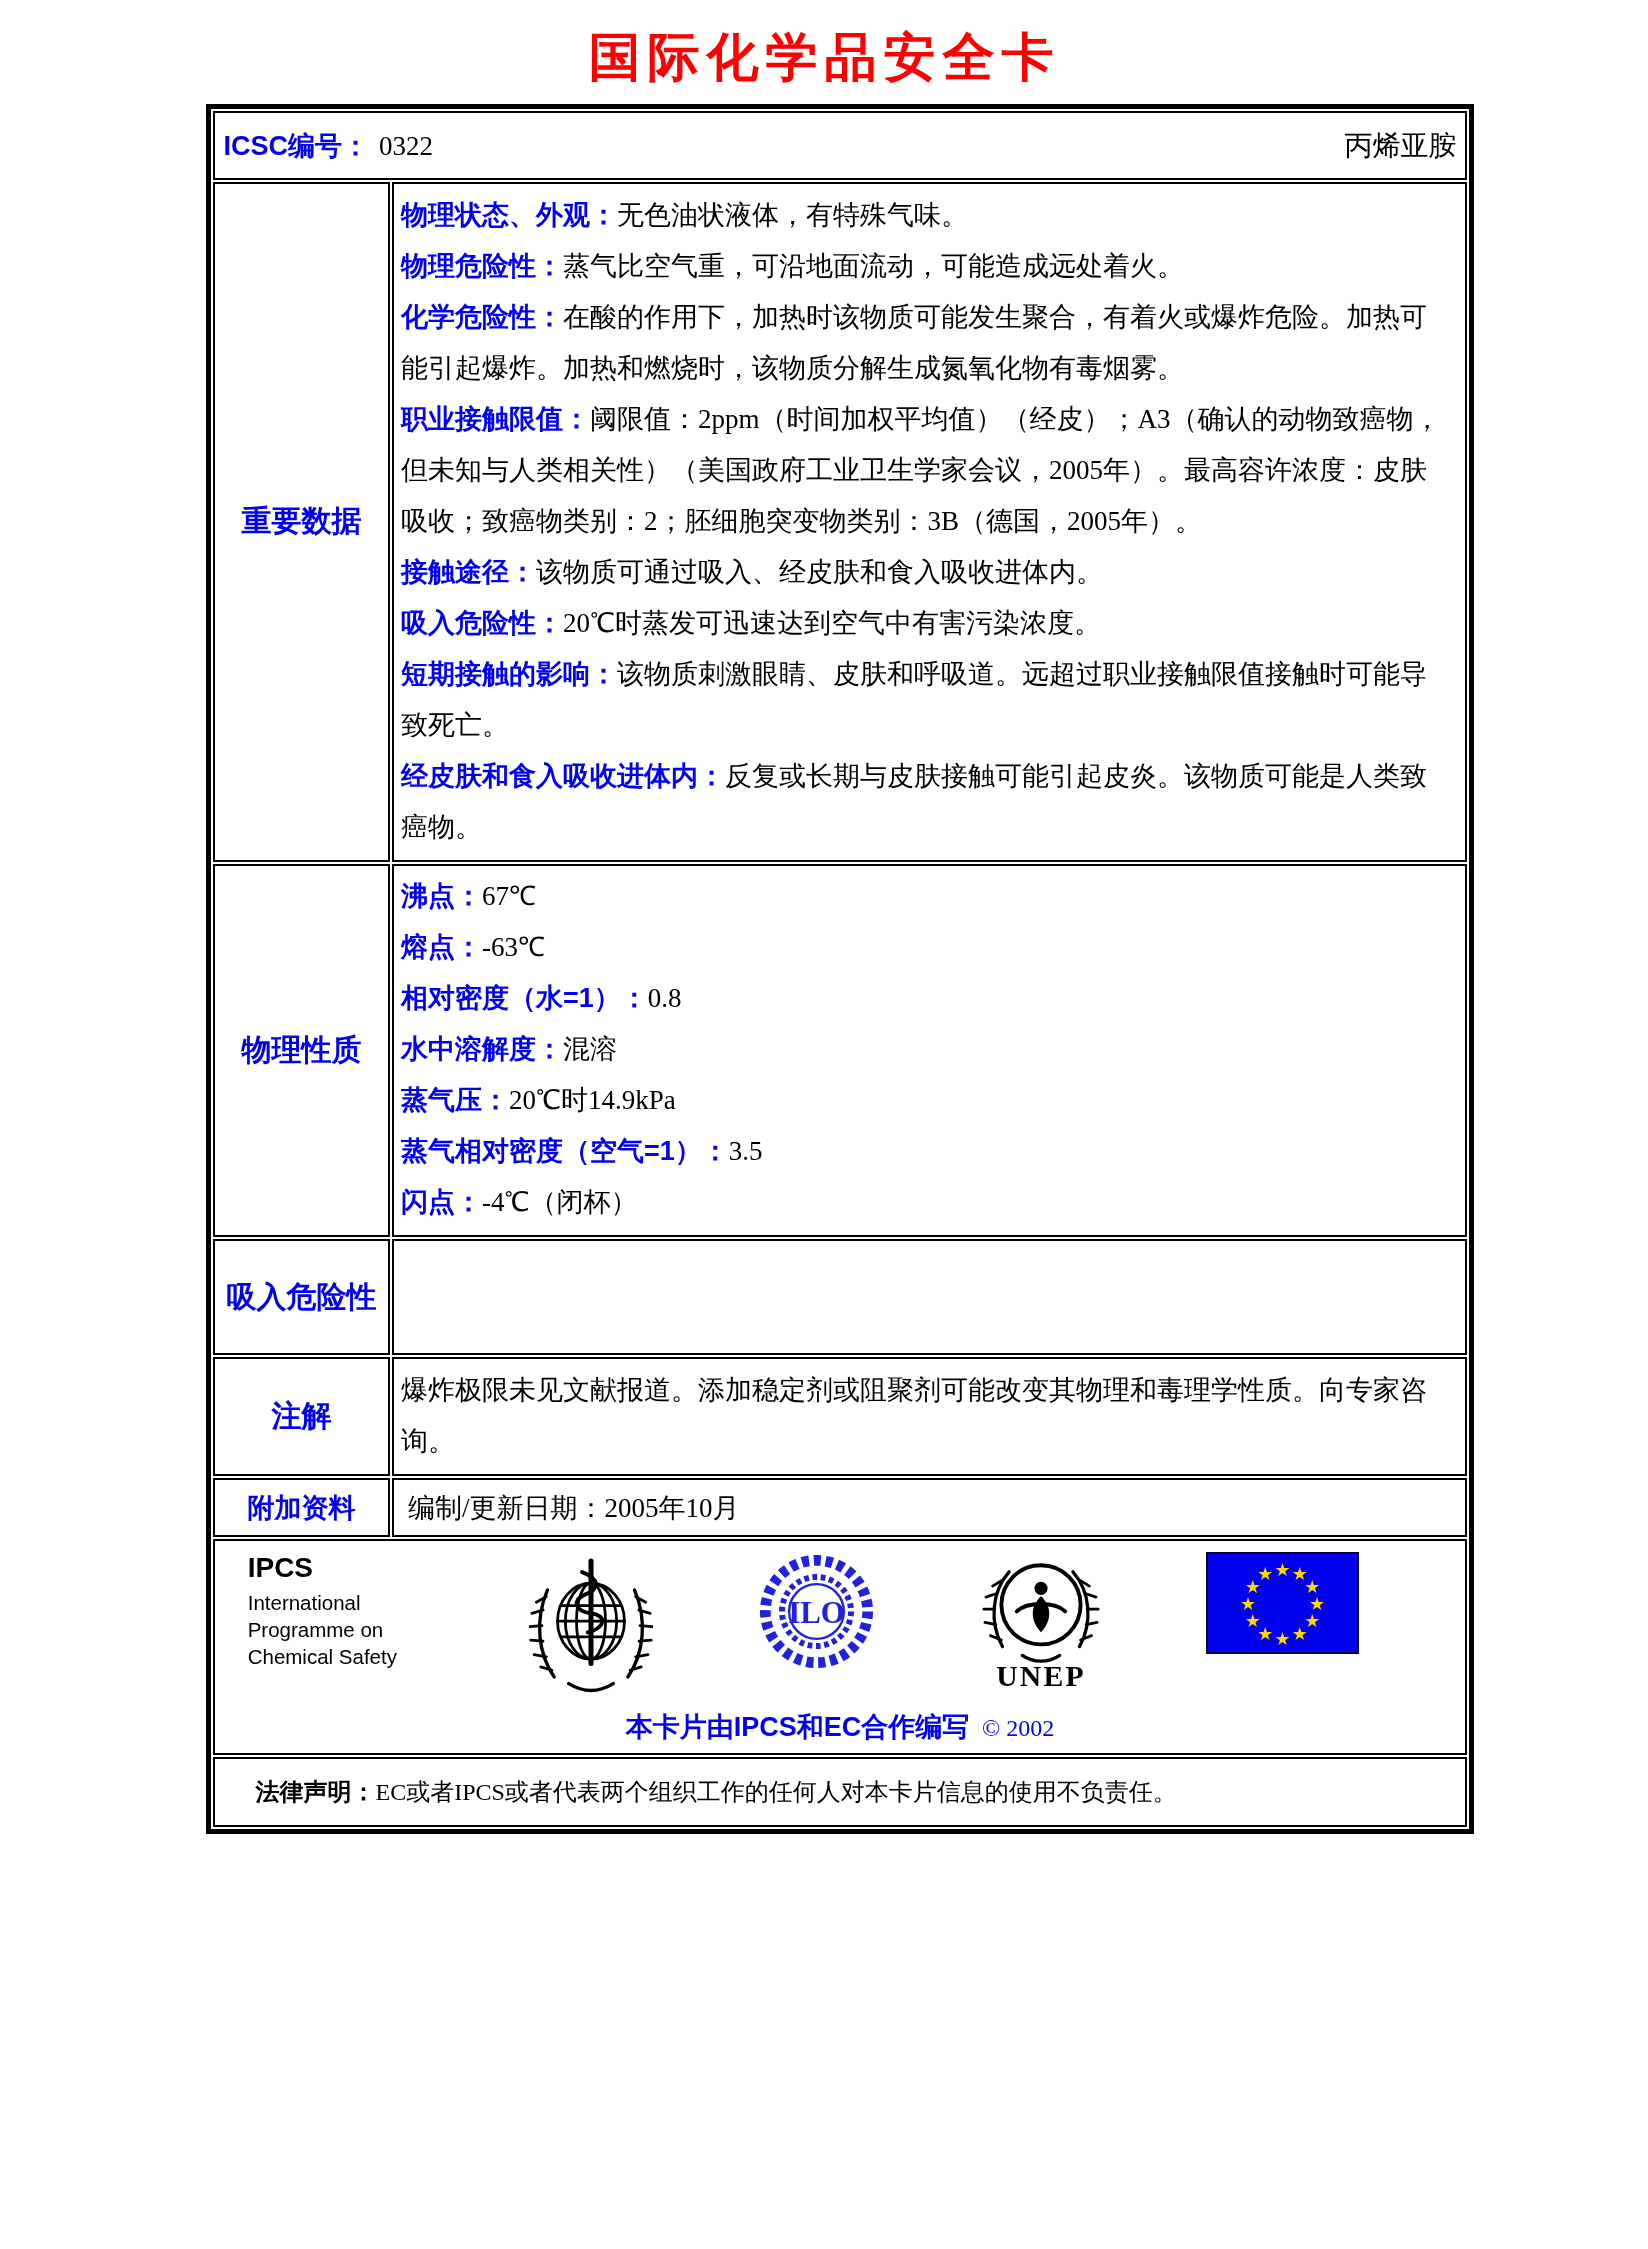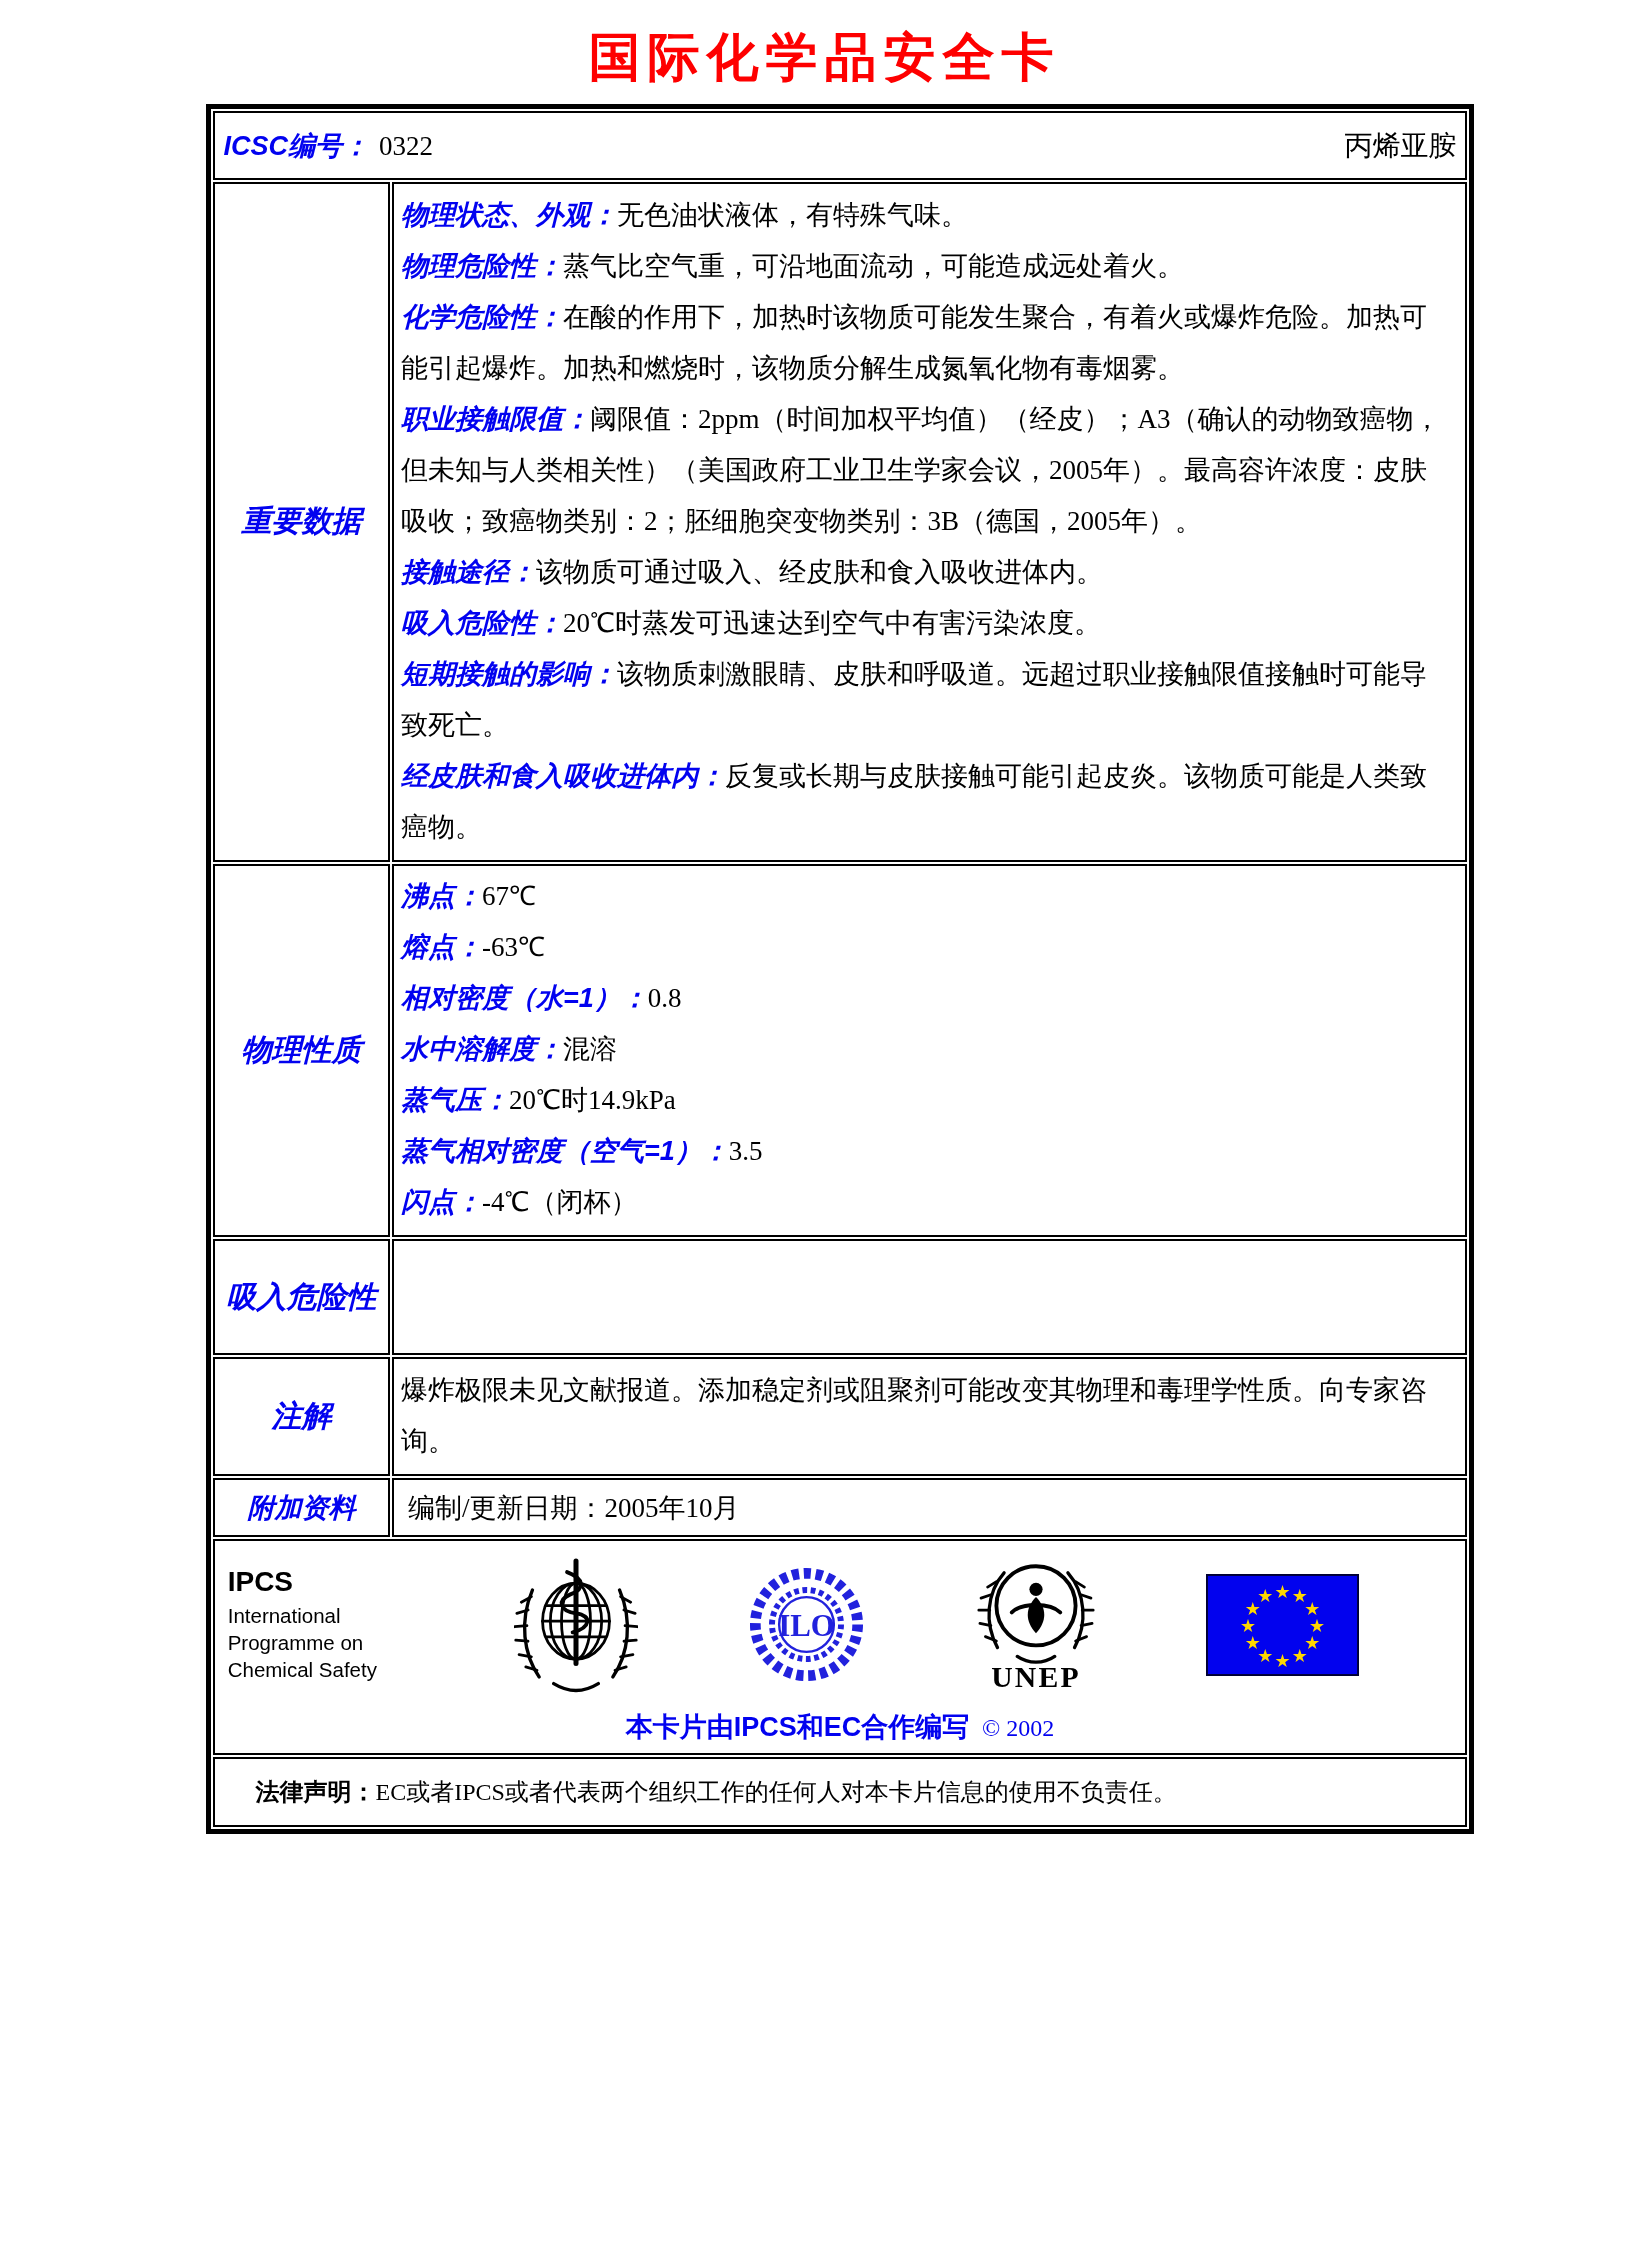--- a/index.html
+++ b/index.html
@@ -4,33 +4,33 @@
 <style>
   html,body{margin:0;padding:0;background:#fff;}
   .page{position:relative;width:1649px;height:2250px;background:#fff;overflow:hidden;
         font-family:"Liberation Serif",serif;color:#000;}
   .title{position:absolute;top:23px;left:0;width:100%;text-align:center;
          font-family:"Liberation Serif",serif;font-weight:bold;font-size:52px;
          color:#FE0000;letter-spacing:7px;}
   table.card{position:absolute;top:104px;left:206px;width:1268px;background:#fff;
          border:5px solid #000;border-collapse:separate;border-spacing:2.1px;table-layout:fixed;}
   table.card td{border:2.1px solid #000;background:#fff;vertical-align:middle;}
-  .blue{color:#0202EF;font-weight:bold;font-family:"Liberation Sans",sans-serif;font-style:italic;}
+  .blue{color:#0202EF;font-weight:bold;font-family:"Liberation Sans",sans-serif;}
   .header-cell{height:65px;padding:0 8.5px;font-size:27px;}
   .header-flex{display:flex;justify-content:space-between;align-items:center;}
   .icsc-num{font-family:"Liberation Serif",serif;color:#000;margin-left:10px;}
   .chem{font-size:28px;color:#000;}
   .sec{text-align:center;font-size:30px;}
   .cell-content{padding:5.7px 11.3px 7px 7px;font-size:27px;line-height:51px;vertical-align:top;}
   .item{min-height:51px;}
   .item .lbl{font-size:27px;}
   .env-cell{height:110px;}
   .line-cell{height:55px;padding:0 14px;font-size:27px;}
   .logos-cell{padding:11.3px 0 8.5px 0;}
-  .logos-row{display:flex;align-items:center;justify-content:space-between;padding:0 106px 0 12.7px;}
+  .logos-row{display:flex;align-items:flex-start;justify-content:space-between;padding:0 106px 0 12.7px;margin-left:20px;}
   .ipcs-block{width:177px;}
   .ipcs-acronym{font-family:"Liberation Sans",sans-serif;font-weight:bold;font-size:28px;}
   .ipcs-name{font-family:"Liberation Sans",sans-serif;font-size:20.5px;line-height:27px;margin-top:4.2px;}
   .caption{text-align:center;margin-top:11.3px;}
   .caption-main{font-family:"Liberation Sans",sans-serif;font-weight:bold;font-size:27px;color:#0202EF;}
   .caption-copy{font-family:"Liberation Serif",serif;font-size:24px;color:#0202EF;margin-left:10px;}
   .legal-cell{height:66px;padding:0 8.5px;font-size:24px;}
   .legal-label{font-weight:bold;font-family:"Liberation Sans",sans-serif;color:#000;margin-left:32px;}
   svg text{font-family:"Liberation Serif",serif;}
 </style>

